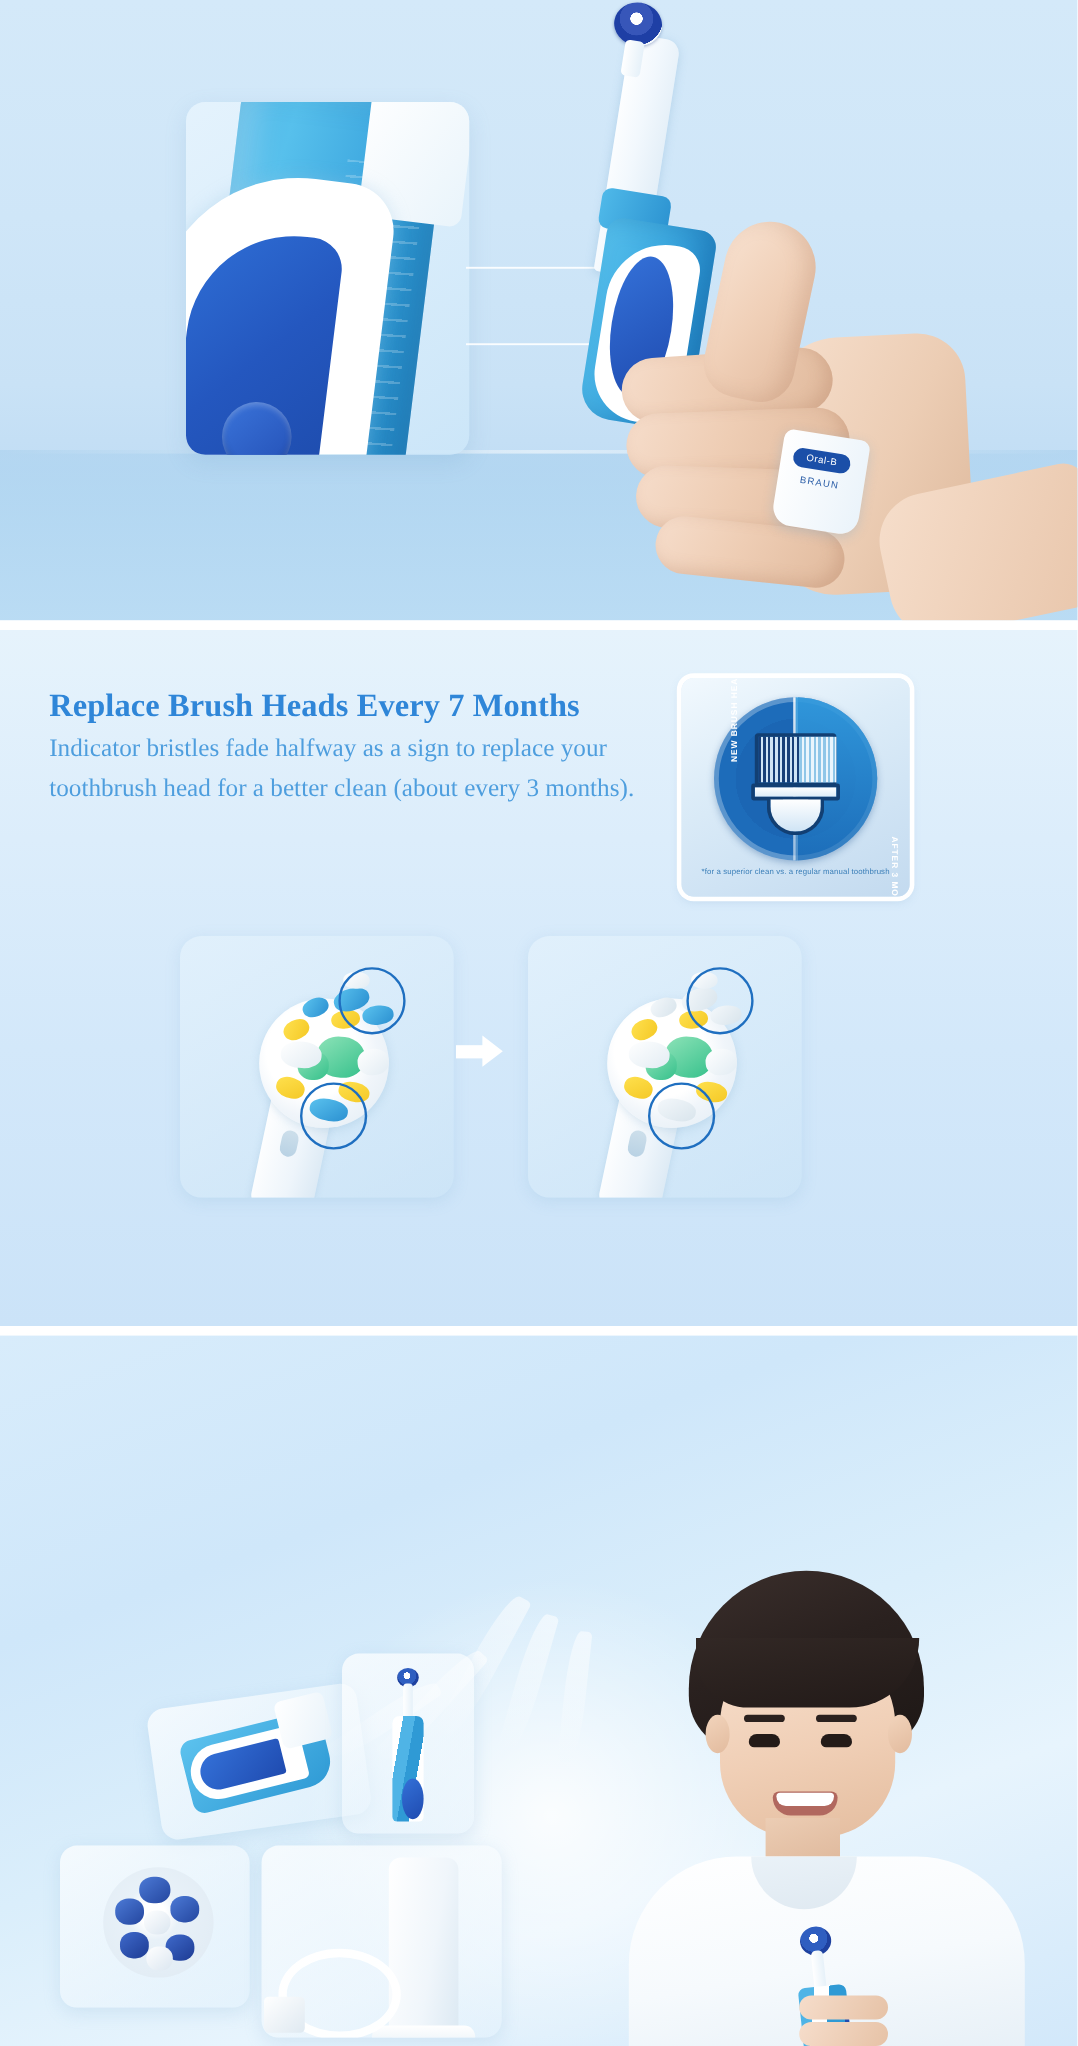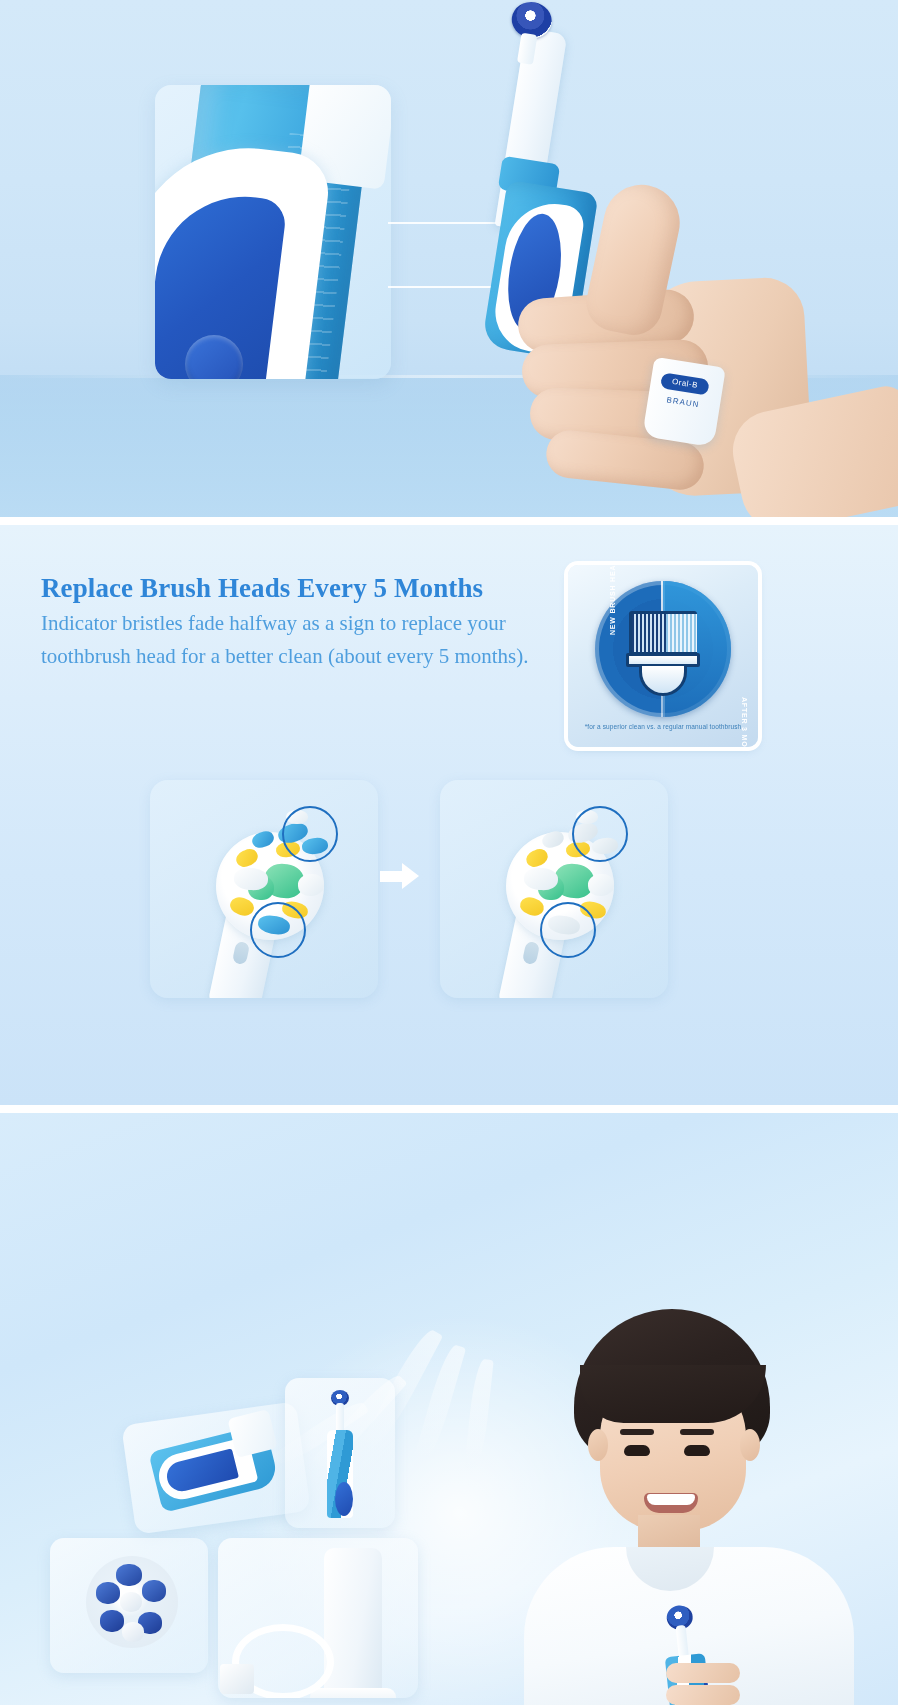--- a/index.html
+++ b/index.html
@@ -594,22 +594,22 @@
         <div class="logo-oralb">Oral-B</div>
         <div class="logo-braun">BRAUN</div>
       </div>
     </div>
   </div>
 
   <div class="gap" style="top:517px"></div>
 
   <div class="panel-info">
 
-    <div class="info-heading">Replace Brush Heads Every 5 Months</div>
-    <div class="info-body">Indicator bristles fade halfway as a sign to replace your toothbrush head for a better clean (about every 5 months).</div>
+    <div class="info-heading">Replace Brush Heads Every 7 Months</div>
+    <div class="info-body">Indicator bristles fade halfway as a sign to replace your toothbrush head for a better clean (about every 3 months).</div>
 
     <div class="badge-card" style="left:568px; top:40px;">
       <div class="badge-disc">
         <div class="badge-disc-right"></div>
         <div class="badge-brush">
           <div class="badge-brush-top">
             <div class="badge-brush-top-right"></div>
           </div>
           <div class="badge-brush-band"></div>
           <div class="badge-brush-base"></div>

